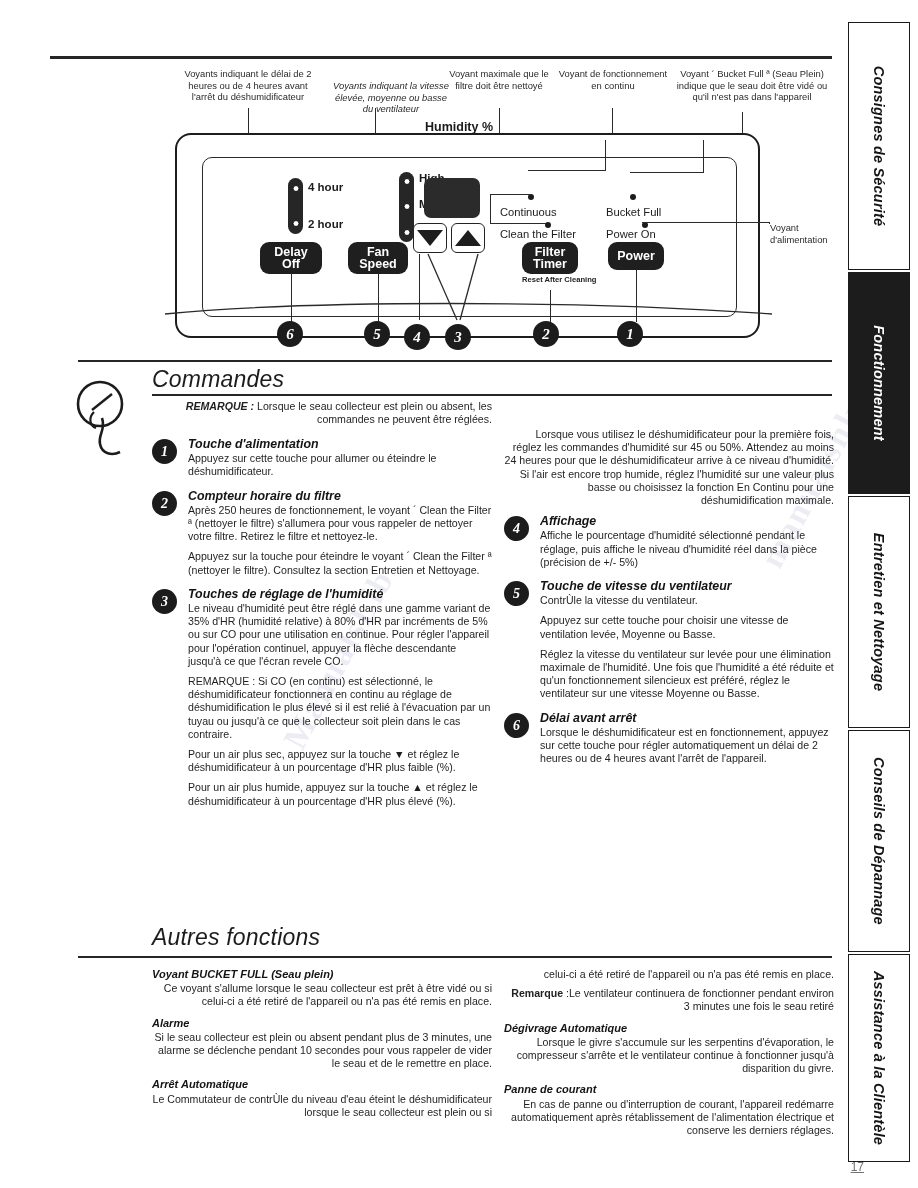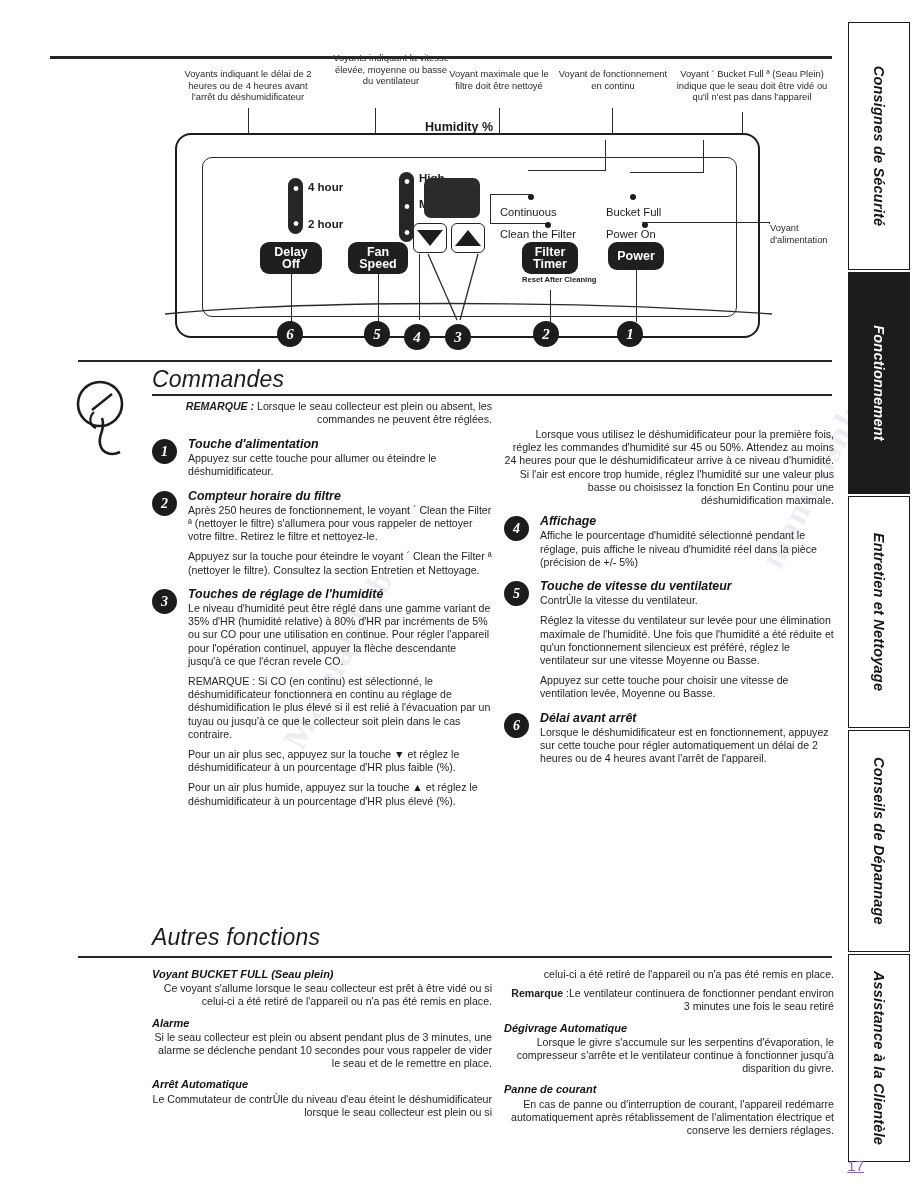--- a/index.html
+++ b/index.html
@@ -185,21 +185,21 @@
   .bold { font-weight:bold; }
 
   
   .sub-h {
     font-size:11px; font-weight:bold; font-style:italic;
     margin:0 0 1px 0; color:#141414;
   }
 
   #page-number {
     position:absolute; right:54px; bottom:14px;
-    font-size:15px; color:#8b5cf6;text-decoration:underline;
+    font-size:12px; color:#737373;text-decoration:underline;
   }
 
   
   #hand-glyph { position:absolute; left:72px; top:372px; width:78px; height:100px; }
 
   
   .wm {
     position:absolute;
     font-size:34px; font-weight:bold; color:#3b3f8f;
     opacity:0.09;
@@ -232,21 +232,21 @@
     </div>
     <div class="tab" style="top:708px; height:222px;">
       <div class="tab-label">Conseils de Dépannage</div>
     </div>
     <div class="tab" style="top:932px; height:208px;">
       <div class="tab-label">Assistance à la Clientèle</div>
     </div>
   </div>
 
   <div class="annot" style="left:176px; top:68px; width:144px;">Voyants indiquant le délai de 2 heures ou de 4 heures avant l'arrêt du déshumidificateur</div>
-  <div class="annot" style="left:330px; top:52px; width:122px;">Voyants indiquant la vitesse élevée, moyenne ou basse du ventilateur</div>
+  <div class="annot" style="left:330px; top:80px; width:122px;font-style:italic;">Voyants indiquant la vitesse élevée, moyenne ou basse du ventilateur</div>
   <div class="annot" style="left:444px; top:68px; width:110px;">Voyant maximale que le filtre doit être nettoyé</div>
   <div class="annot" style="left:556px; top:68px; width:114px;">Voyant de fonctionnement en continu</div>
   <div class="annot" style="left:674px; top:68px; width:156px;">Voyant ´ Bucket Full ª (Seau Plein) indique que le seau doit être vidé ou qu'il n'est pas dans l'appareil</div>
   <div class="annot" style="left:770px; top:222px; width:58px; text-align:left;">Voyant d'alimentation</div>
 
   <div class="vline" style="left:248px; top:108px; height:70px;"></div>
   <div class="vline" style="left:375px; top:108px; height:68px;"></div>
   <div class="vline" style="left:499px; top:108px; height:82px;"></div>
   <div class="vline" style="left:612px; top:108px; height:32px;"></div>
   <div class="vline" style="left:742px; top:112px; height:28px;"></div>
@@ -401,22 +401,22 @@
     <div class="item">
       <div class="num">4</div>
       <h4>Affichage</h4>
       <p>Affiche le pourcentage d'humidité sélectionné pendant le réglage, puis affiche le niveau d'humidité réel dans la pièce (précision de +/- 5%)</p>
     </div>
 
     <div class="item">
       <div class="num">5</div>
       <h4>Touche de vitesse du ventilateur</h4>
       <p>ContrÙle la vitesse du ventilateur.</p>
+      <p>Appuyez sur cette touche pour choisir une vitesse de ventilation  levée, Moyenne ou Basse.</p>
       <p>Réglez la vitesse du ventilateur sur  levée pour une élimination maximale de l'humidité. Une fois que l'humidité a été réduite et qu'un fonctionnement silencieux est préféré, réglez le ventilateur sur une vitesse Moyenne ou Basse.</p>
-      <p>Appuyez sur cette touche pour choisir une vitesse de ventilation  levée, Moyenne ou Basse.</p>
     </div>
 
     <div class="item">
       <div class="num">6</div>
       <h4>Délai avant arrêt</h4>
       <p>Lorsque le déshumidificateur est en fonctionnement, appuyez sur cette touche pour régler automatiquement un délai de 2 heures ou de 4 heures avant l'arrêt de l'appareil.</p>
     </div>
   </div>
 
   <div class="sec-title" style="left:152px; top:924px;">Autres fonctions</div>

